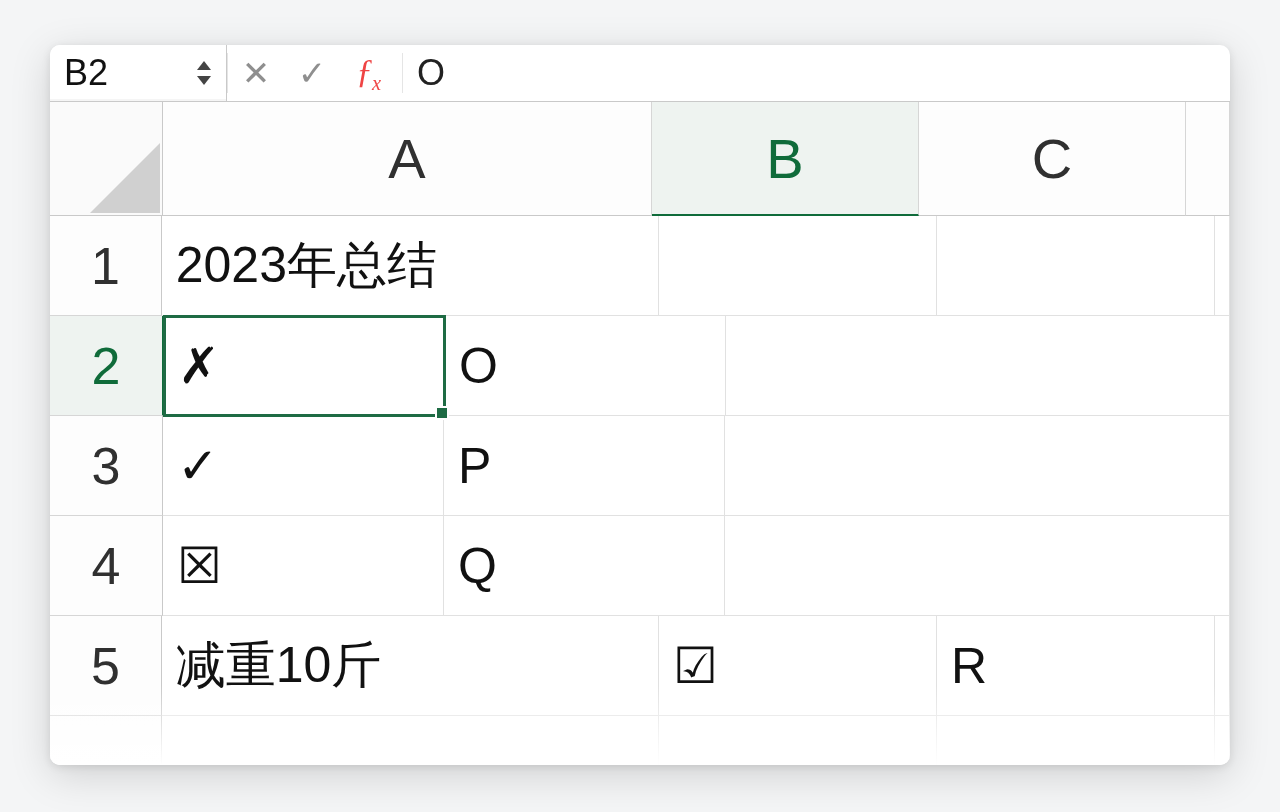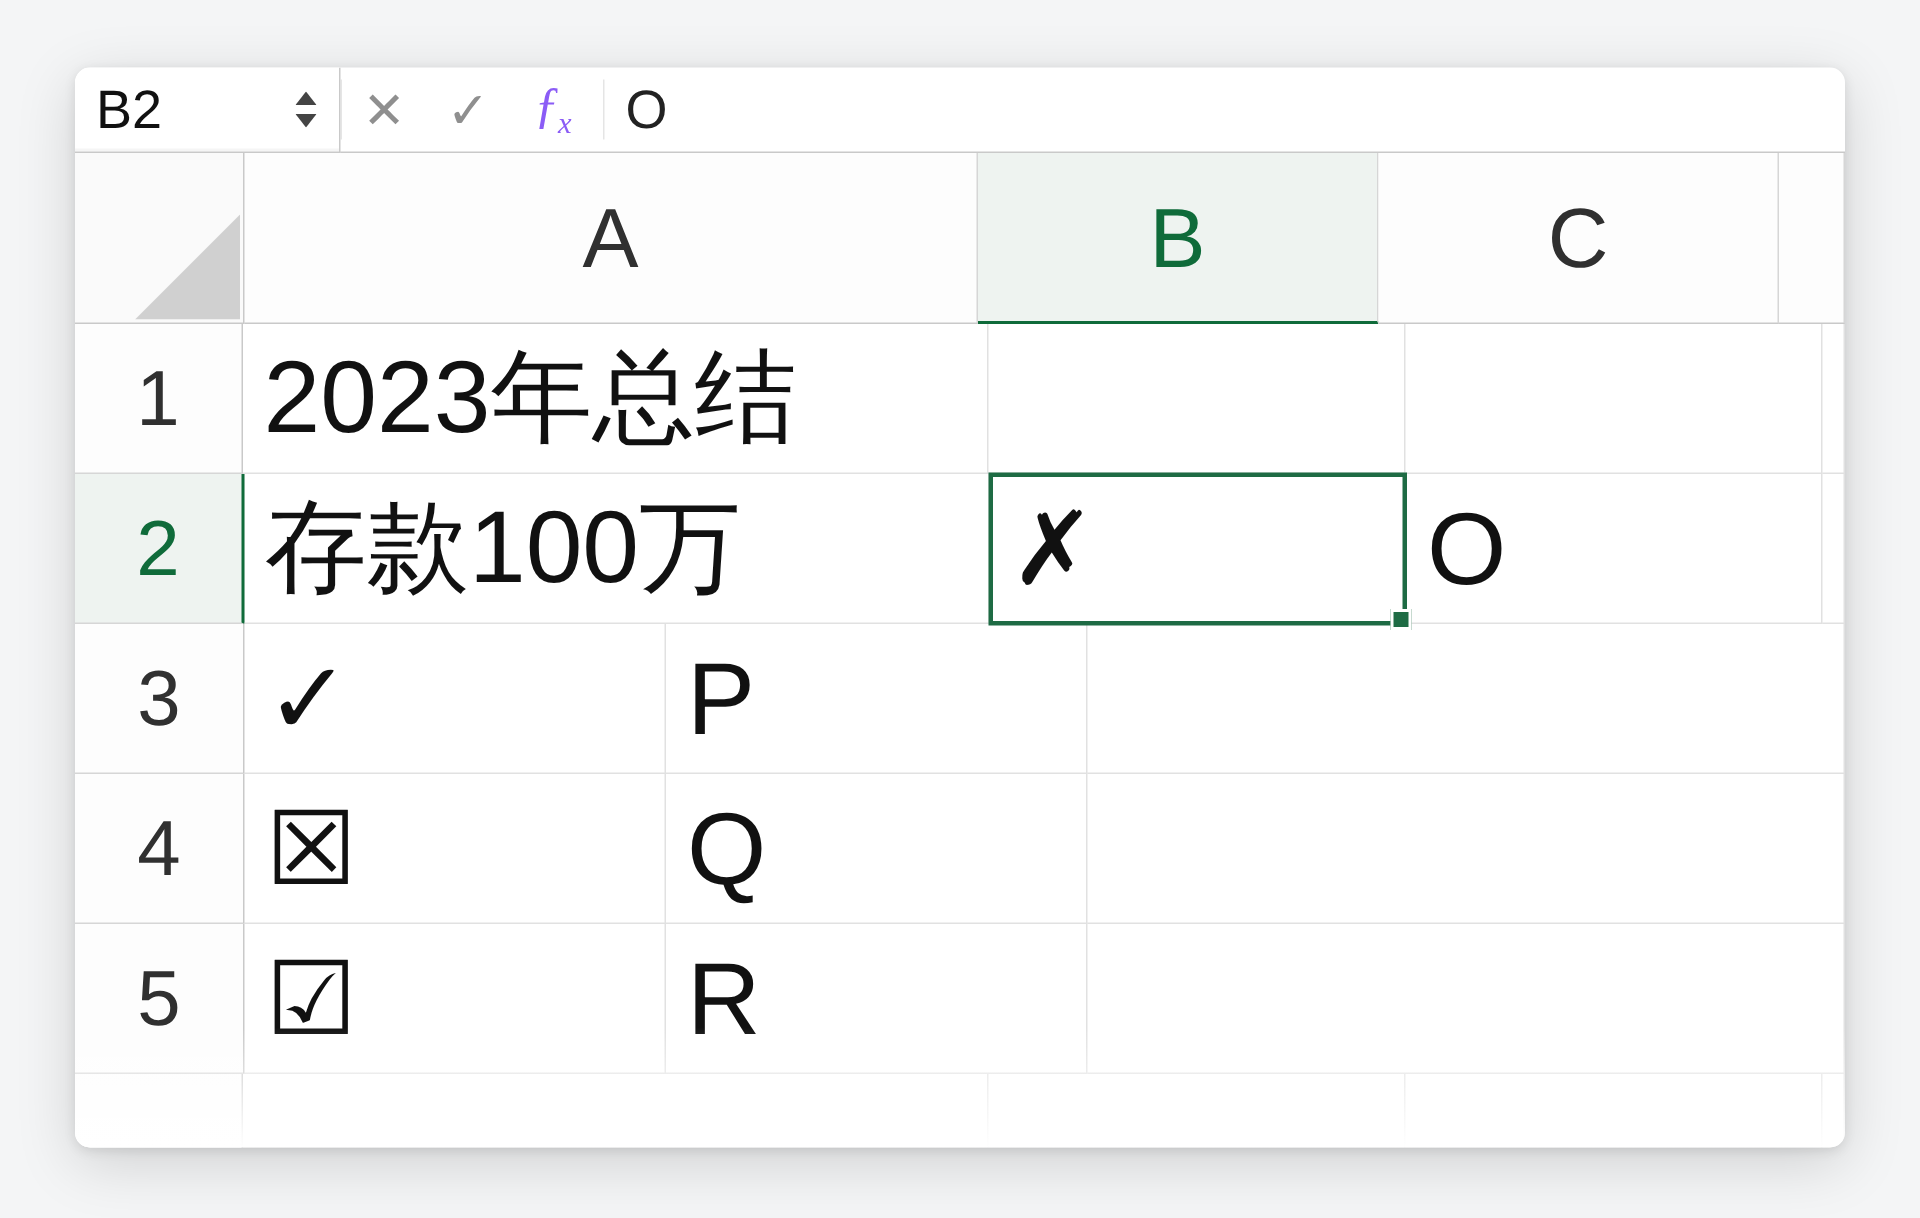--- a/index.html
+++ b/index.html
@@ -22,21 +22,21 @@
   }
   .namebox{
     flex:1;padding-left:14px;font-size:36px;color:#111;
   }
   .spin{width:28px;display:flex;flex-direction:column;align-items:center;gap:6px;margin-right:8px;}
   .spin svg{display:block;}
   .fbar-btn{
     width:56px;text-align:center;color:#8f8f8f;font-size:34px;user-select:none;
   }
   .fbar-btn.sep{border-left:1px solid #e5e5e5;height:40px;display:flex;align-items:center;justify-content:center;}
-  .fx{font-style:italic;font-family:"Times New Roman",serif;color:#8b5cf6;letter-spacing:-1px;}
+  .fx{font-style:italic;font-family:"Times New Roman",serif;color:#ef4444;letter-spacing:-1px;}
   .fx sub{font-size:.6em;}
   .fval{padding-left:14px;border-left:1px solid #e5e5e5;height:40px;display:flex;align-items:center;margin-left:6px;font-size:36px;}
   
   .grid{position:relative;}
   .colhdrs{display:flex;height:114px;}
   .corner{
     width:112px;border-right:1px solid #c9c9c9;border-bottom:1px solid #c9c9c9;
     position:relative;background:#fafafa;
   }
   .corner svg{position:absolute;right:2px;bottom:2px;}
@@ -54,21 +54,21 @@
   .row{display:flex;height:100px;}
   .rh{
     width:112px;border-right:1px solid #c9c9c9;border-bottom:1px solid #d6d6d6;
     display:flex;align-items:center;justify-content:center;
     font-size:52px;color:#303030;background:#fdfdfd;font-weight:300;
   }
   .rh.active{background:#eef3f0;color:#0f6b3a;border-right:2px solid #0f6b3a;}
   .cell{
     border-right:1px solid #e1e1e1;border-bottom:1px solid #e1e1e1;
     display:flex;align-items:center;padding-left:14px;
-    font-size:68px;color:#111;
+    font-size:50px;color:#111;
   }
   .cA{width:488px;}
   .cB{width:266px;}
   .cC{width:266px;}
   .cD{flex:1;}
   .selected{
     outline:3px solid #1e6b44;outline-offset:-2px;position:relative;z-index:2;
   }
   .selected::after{
     content:"";position:absolute;right:-5px;bottom:-5px;width:10px;height:10px;
@@ -128,21 +128,20 @@
       <div class="row">
         <div class="rh">1</div>
         <div class="cell cA">2023年总结</div>
         <div class="cell cB"></div>
         <div class="cell cC"></div>
         <div class="cell cD"></div>
       </div>
 
       <div class="row">
         <div class="rh active">2</div>
-        <div class="cell cA">存款100万</div>
         <div class="cell cB selected">✗</div>
         <div class="cell cC">O</div>
         <div class="cell cD"></div>
       </div>
 
       <div class="row">
         <div class="rh">3</div>
         <div class="cell cB">✓</div>
         <div class="cell cC">P</div>
         <div class="cell cD"></div>
@@ -150,20 +149,21 @@
 
       <div class="row">
         <div class="rh">4</div>
         <div class="cell cB">☒</div>
         <div class="cell cC">Q</div>
         <div class="cell cD"></div>
       </div>
 
       <div class="row">
         <div class="rh">5</div>
+        <div class="cell cA">减重10斤</div>
         <div class="cell cB">☑</div>
         <div class="cell cC">R</div>
         <div class="cell cD"></div>
       </div>
 
       <div class="row" style="height:60px">
         <div class="rh"></div>
         <div class="cell cA"></div>
         <div class="cell cB"></div>
         <div class="cell cC"></div>

